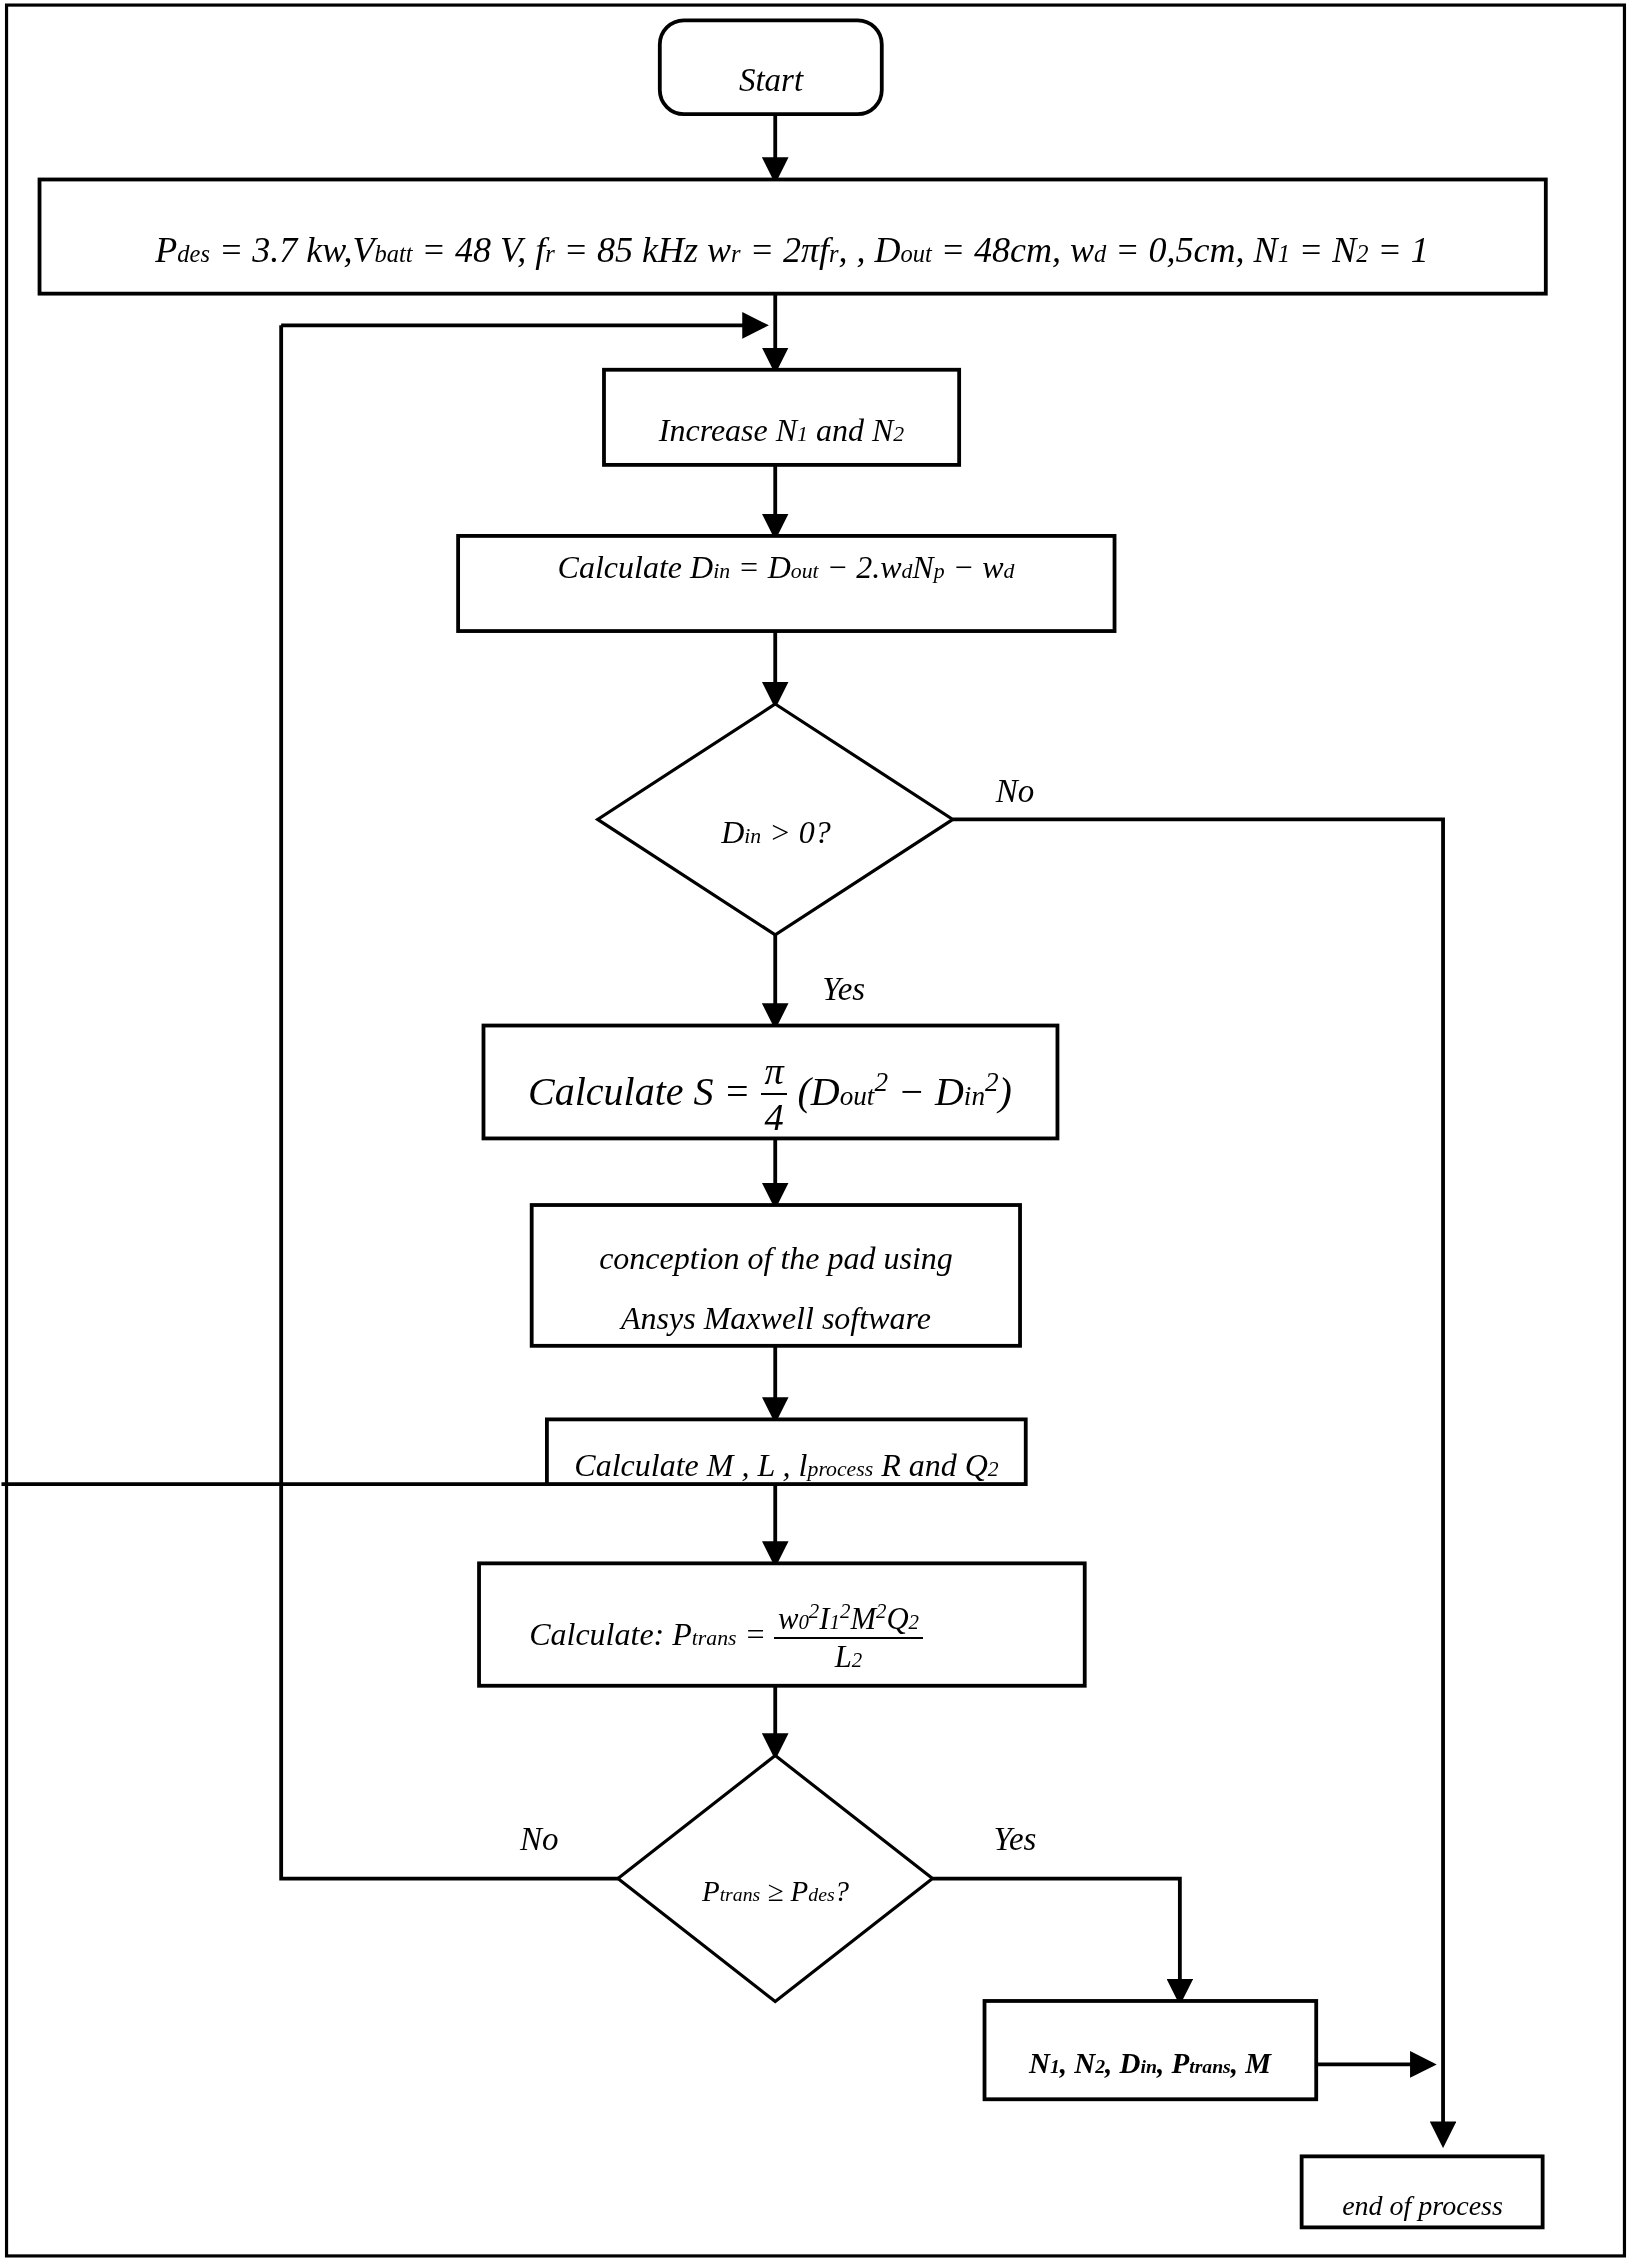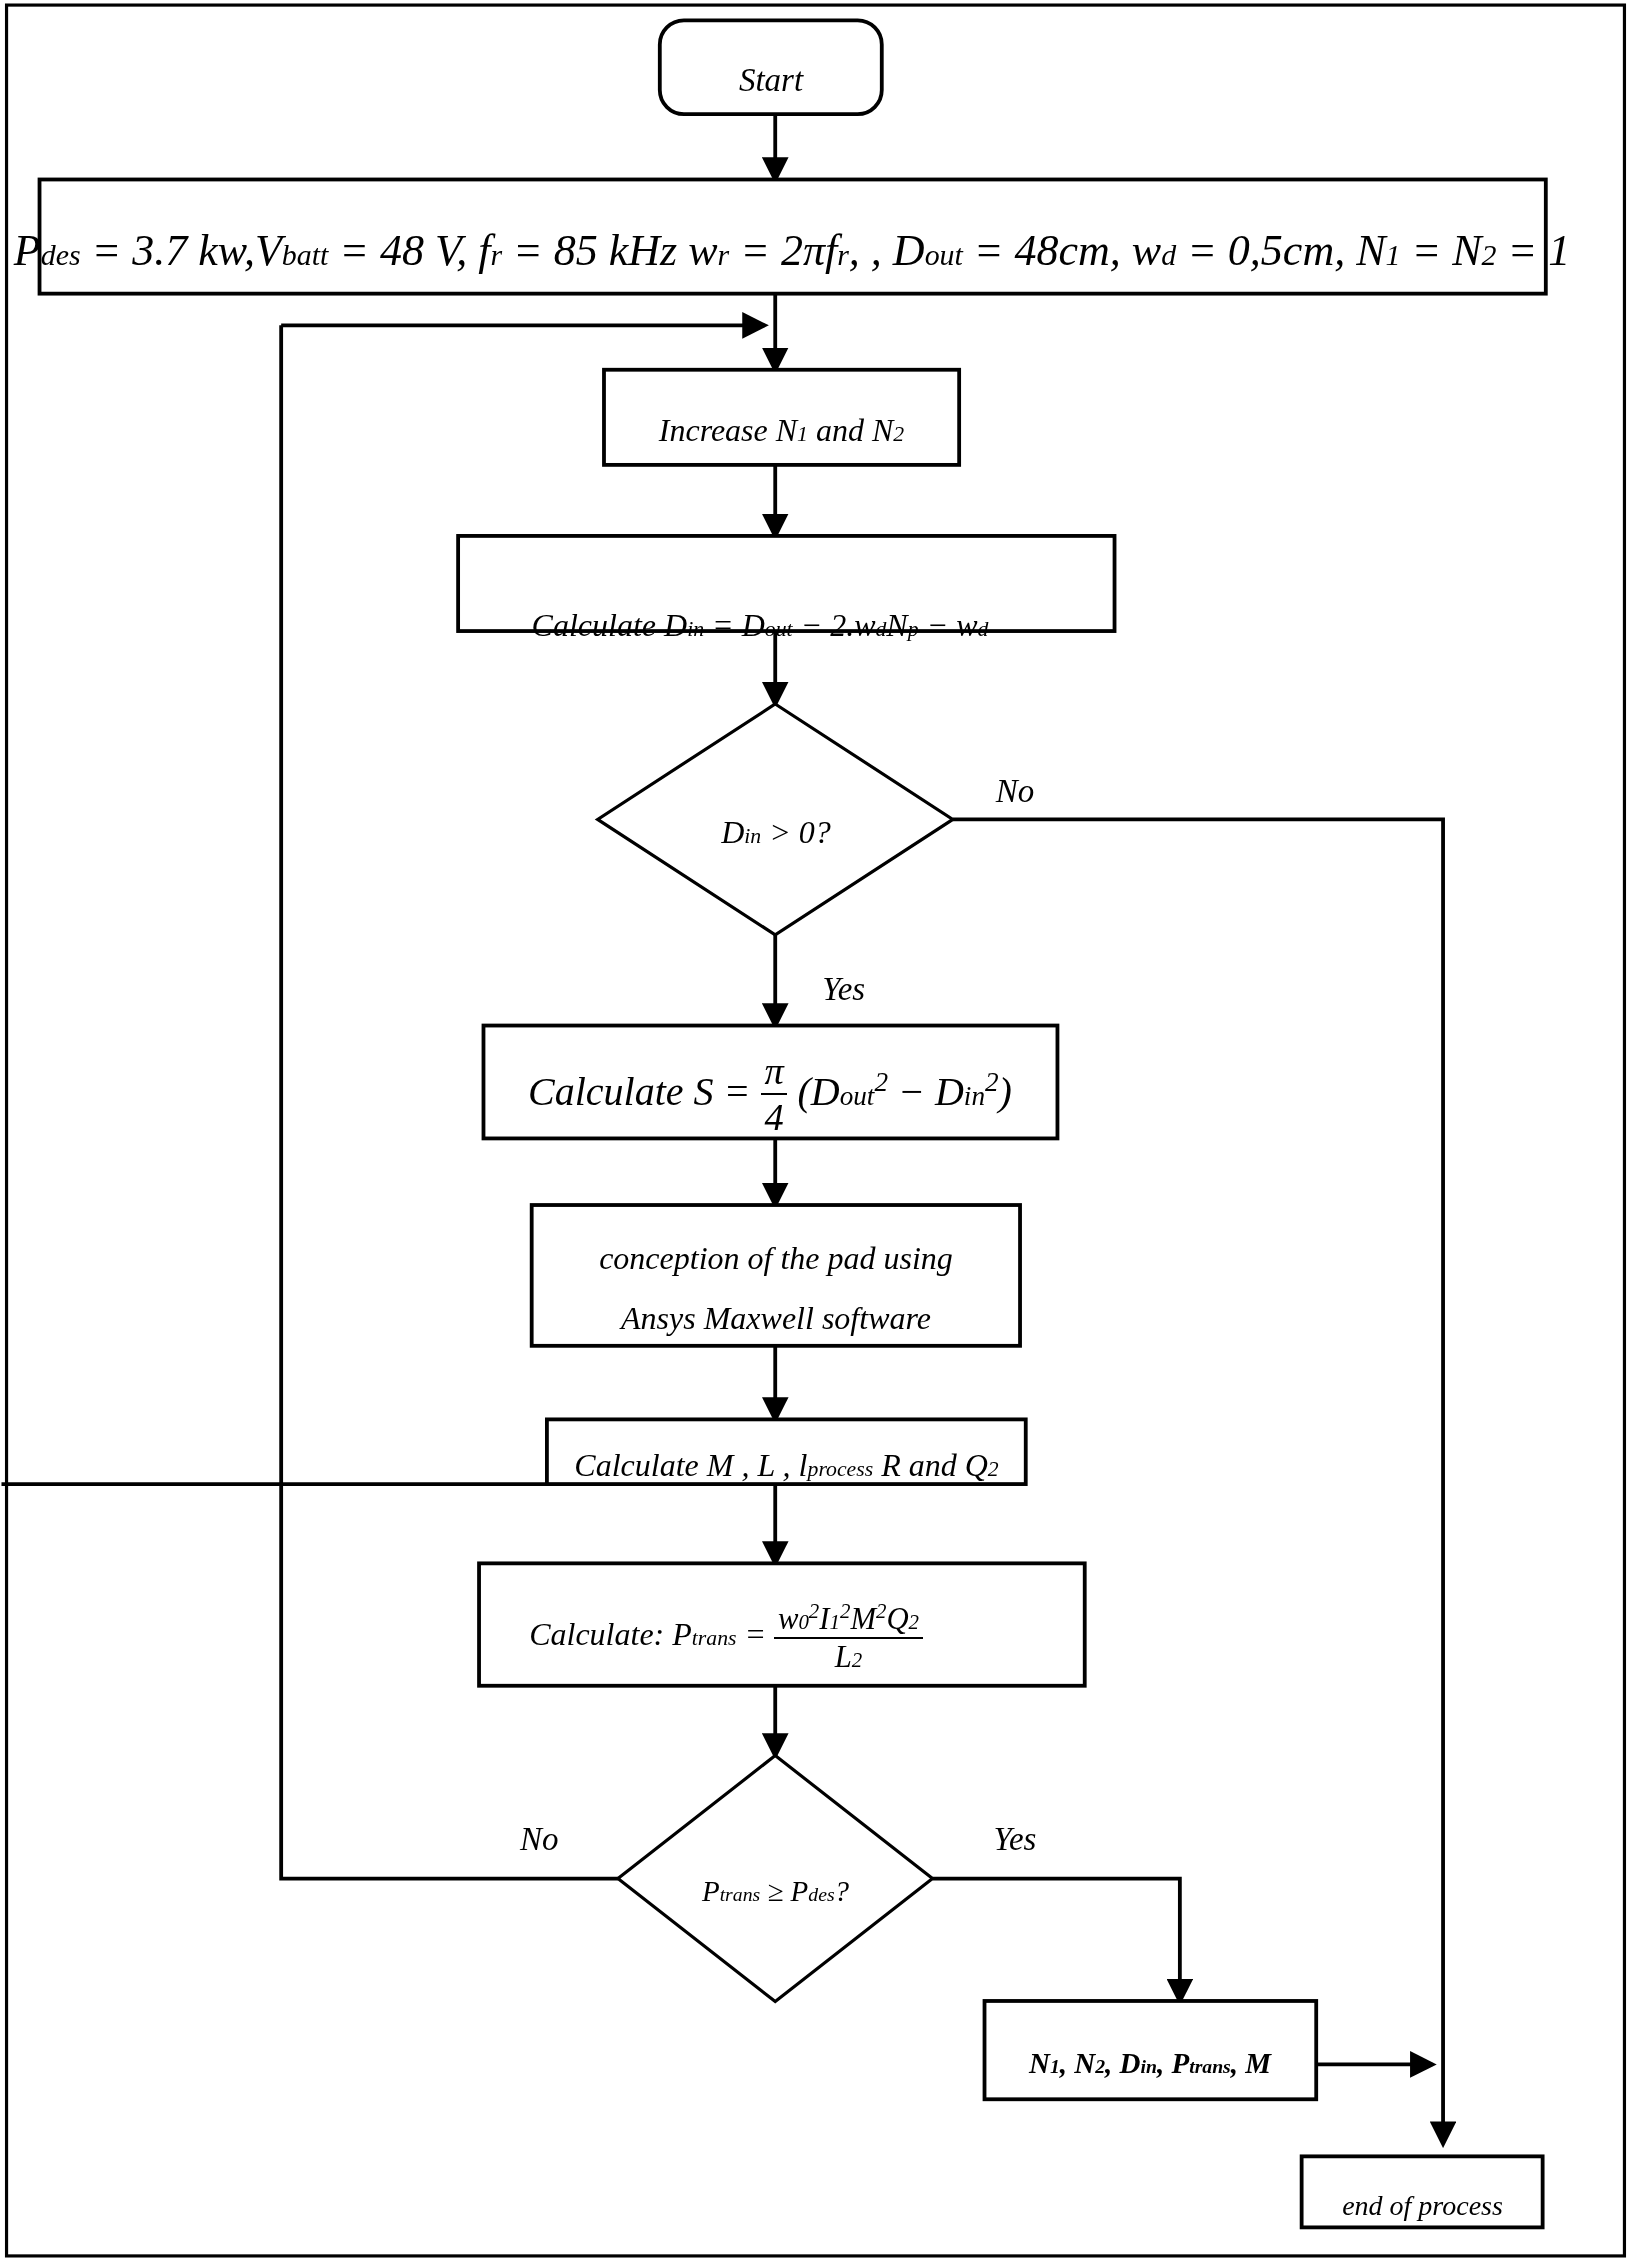--- a/index.html
+++ b/index.html
@@ -168,33 +168,33 @@
     <rect class="node-box" x="2052" y="3400" width="380" height="112"></rect>
 
     <text class="lbl-yn" x="1600" y="1253">No</text>
     <text class="lbl-yn" x="1330" y="1565">Yes</text>
     <text class="lbl-yn" x="850" y="2905">No</text>
     <text class="lbl-yn" x="1600" y="2905">Yes</text>
   </svg>
 
   <div class="htext" style="left:660px; top:20px; width:222px; height:94px; font-size:33px;">Start</div>
 
-  <div class="htext" style="left:39px; top:180px; width:1506px; height:114px; font-size:44px;">
+  <div class="htext" style="left:39px; top:180px; width:1506px; height:114px; font-size:36px;">
     <span>
       <span>P</span><span class="sub">des</span><span>&nbsp;</span><span>= 3.7 kw,</span><span>V</span><span class="sub">batt</span><span>&nbsp;</span><span>= 48 V,</span><span>&nbsp;</span><span>f</span><span class="sub">r</span><span>&nbsp;</span><span>= 85 kHz</span><span>&nbsp;</span><span>w</span><span class="sub">r</span><span>&nbsp;</span><span>= 2πf</span><span class="sub">r</span><span>, ,</span><span>&nbsp;</span><span>D</span><span class="sub">out</span><span>&nbsp;</span><span>= 48cm,</span><span>&nbsp;</span><span>w</span><span class="sub">d</span><span>&nbsp;</span><span>= 0,5cm,</span><span>&nbsp;</span><span>N</span><span class="sub">1</span><span>&nbsp;</span><span>=</span><span>&nbsp;</span><span>N</span><span class="sub">2</span><span>&nbsp;</span><span>= 1</span>
     </span>
   </div>
 
   <div class="htext" style="left:604px; top:370px; width:355px; height:95px; font-size:32px; ">
     <span>
       <span>Increase </span><span>N</span><span class="sub">1</span><span> and </span><span>N</span><span class="sub">2</span>
     </span>
   </div>
 
-  <div class="htext" style="left:432px; top:536px; width:656px; height:95px; font-size:32px; align-items:flex-end;">
+  <div class="htext" style="left:458px; top:536px; width:656px; height:95px; font-size:32px; align-items:flex-start;">
     <span>
       <span>Calculate </span><span>D</span><span class="sub">in</span><span> = </span><span>D</span><span class="sub">out</span><span> − 2.</span><span>w</span><span class="sub">d</span><span>N</span><span class="sub">p</span><span> − </span><span>w</span><span class="sub">d</span>
     </span>
   </div>
 
   <div class="htext" style="left:662px; top:794px; width:228px; height:51px; font-size:32px;">
     <span>
       <span>D</span><span class="sub">in</span><span> &gt;  0?</span>
     </span>
   </div>

